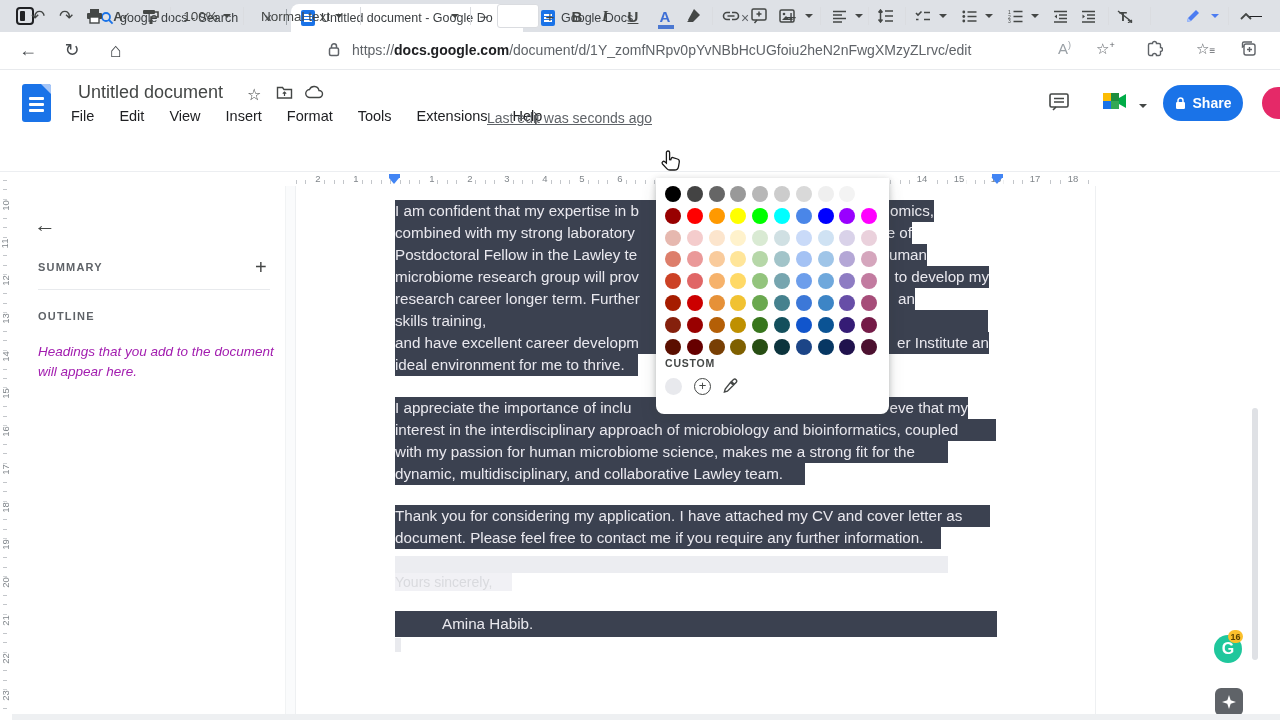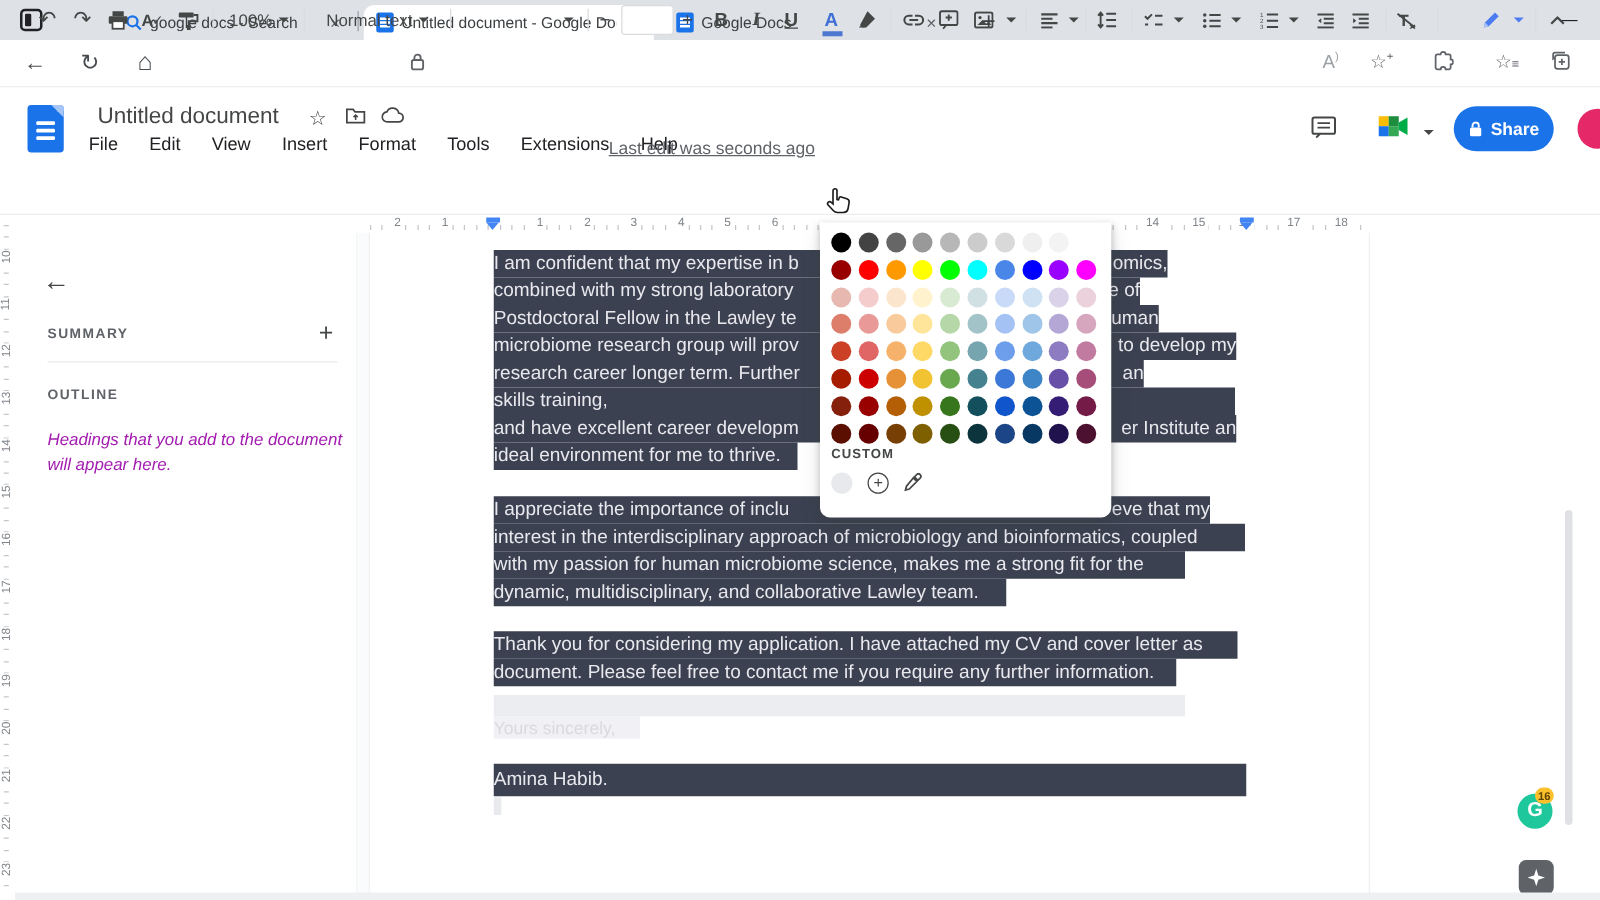--- a/index.html
+++ b/index.html
@@ -74,21 +74,21 @@
   .sb-plus { position:absolute; left:243px; top:70px; font-size:20px; color:#444746; font-weight:normal; }
   .sb-div { position:absolute; left:26px; top:103px; width:232px; height:1px; background:#e8eaed; }
   .sb-hint { position:absolute; left:26px; top:156px; width:236px; font-size:13.5px; font-style:italic; color:#a21caf; line-height:20px; }
 
   
   .page-gutter-l { position:absolute; left:286px; top:186px; width:10px; height:534px; background:#fafbfc; border-right:1px solid #eef0f2; }
   .page-gutter-r { position:absolute; left:1095px; top:186px; width:1px; height:534px; background:#eef0f2; }
   .doc-line { position:absolute; height:22px; background:#3b4150; color:#e9e8ee; font-size:15.2px; line-height:22px; display:flex; justify-content:space-between; white-space:nowrap; overflow:hidden; z-index:2; }
   .doc-line.ghost-band { background:#ecedf1; height:17px; }
   .doc-line.ghost-text { background:#f1f1f5; color:#d9dade; height:18px; font-size:14px; line-height:18px; }
-  .doc-line.sig { height:26px; line-height:26px; }
+  .doc-line.sig { height:26px; line-height:26px;padding-left:47px; }
   .doc-line.nub { background:#e9eaee; height:14px; }
 
   
   .picker { position:absolute; left:656px; top:178px; width:233px; height:236px; background:#fff; border-radius:0 0 8px 8px; box-shadow:0 2px 6px rgba(60,64,67,.3),0 8px 16px rgba(60,64,67,.15); z-index:30; padding:8px 9px; }
   .palette { display:grid; grid-template-columns:repeat(10,16px); grid-auto-rows:16px; gap:5.8px; }
   .swatch { width:16px; height:16px; border-radius:50%; }
   .custom-label { margin-top:2px; font-size:10.5px; letter-spacing:.8px; color:#444746; font-weight:bold; }
   .custom-row { margin-top:9px; display:flex; align-items:center; gap:12px; }
   .custom-swatch { width:17px; height:17px; border-radius:50%; background:#e8e9ed; }
   .plus-circle { width:17px; height:17px; border:1.6px solid #444746; border-radius:50%; color:#444746; font-size:13px; line-height:14px; text-align:center; }
@@ -131,20 +131,21 @@
   </div>
 
   <div class="addressbar"></div>
   <div class="nav-ic" style="left:16px">←</div>
   <div class="nav-ic" style="left:60px">↻</div>
   <div class="nav-ic" style="left:104px;font-size:20px">⌂</div>
   <svg class="lock-icon" width="12" height="15" viewBox="0 0 12 15">
       <rect x="1.5" y="6" width="9" height="7.5" rx="1.5" fill="none" stroke="#5f6368" stroke-width="1.5"></rect>
       <path d="M3.5 6V4.2a2.5 2.5 0 0 1 5 0V6" fill="none" stroke="#5f6368" stroke-width="1.5"></path>
     </svg>
+  <div class="url"><span>https://</span><b>docs.google.com</b><span>/document/d/1Y_zomfNRpv0pYvNBbHcUGfoiu2heN2nFwgXMzyZLrvc/edit</span></div>
   <div class="ab-right" style="left:1058px;color:#9aa0a6"><span>A</span><sup style="font-size:9px">)</sup></div>
   <div class="ab-right" style="left:1096px">☆<sup style="font-size:9px">+</sup></div>
   <svg class="ab-right ic" style="left:1146px" width="17" height="17" viewBox="0 0 17 17">
       <path d="M8.5 1.5c1.2 0 2 .9 2 2h2.5a1.5 1.5 0 0 1 1.5 1.5v2.5c1.1 0 2 .8 2 2s-.9 2-2 2V14a1.5 1.5 0 0 1-1.5 1.5H10.5c0-1.1-.8-2-2-2s-2 .9-2 2H4A1.5 1.5 0 0 1 2.5 14V5A1.5 1.5 0 0 1 4 3.5h2.5c0-1.1.8-2 2-2z" fill="none" stroke="#5f6368" stroke-width="1.4"></path>
     </svg>
   <div class="ab-right" style="left:1196px">☆<span style="font-size:10px;letter-spacing:-1px">≡</span></div>
   <svg class="ab-right ic" style="left:1240px" width="18" height="18" viewBox="0 0 18 18">
       <rect x="4" y="4" width="11" height="11" rx="2" fill="none" stroke="#5f6368" stroke-width="1.4"></rect>
       <path d="M4 6l-1.5 1V3.5A1.5 1.5 0 0 1 4 2h8" fill="none" stroke="#5f6368" stroke-width="1.4"></path>
       <path d="M9.5 7v5M7 9.5h5" stroke="#5f6368" stroke-width="1.4"></path>

